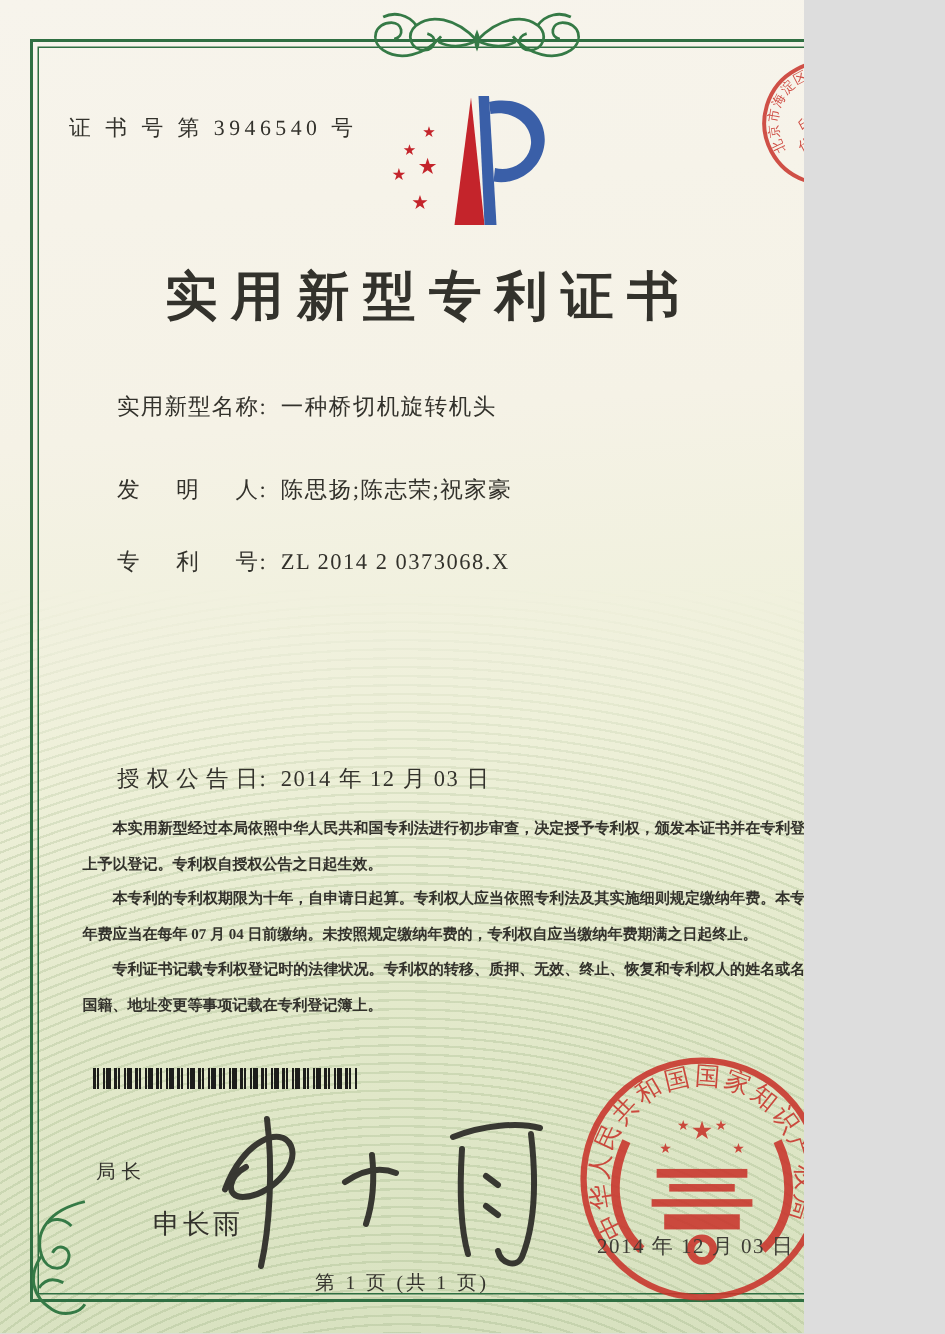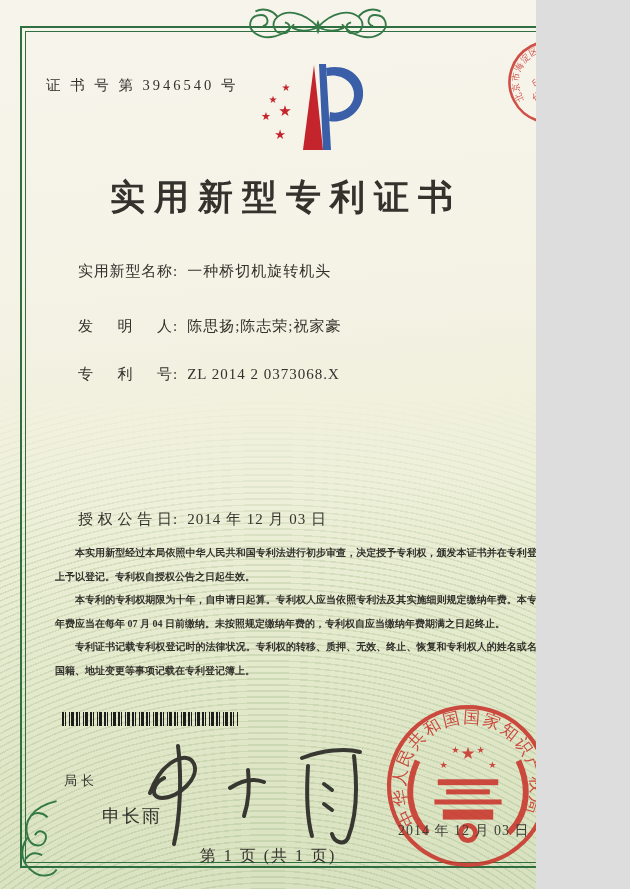--- a/index.html
+++ b/index.html
@@ -22,21 +22,21 @@
   .paras{position:absolute;left:55px;top:541px;width:502px;font-size:10px;line-height:23.5px;text-align:justify;font-weight:bold;}
   .paras p{margin:0;text-indent:2em;}
   .barcode{position:absolute;left:62px;top:712px;width:176px;height:14px;
     background:repeating-linear-gradient(90deg,#1d1d1b 0 2px,transparent 2px 3px,#1d1d1b 3px 4px,transparent 4px 7px,#1d1d1b 7px 8px,transparent 8px 9px,#1d1d1b 9px 12px,transparent 12px 14px);}
   .signer-title{position:absolute;left:64px;top:772px;font-size:13px;letter-spacing:4px;text-align:right;}
   .signer-name{position:absolute;left:64px;top:804px;font-size:18px;letter-spacing:2px;margin-left:38px;}
   .signature{position:absolute;left:132px;top:734px;width:250px;height:118px;}
   .tax-seal{position:absolute;left:506px;top:38px;width:88px;height:88px;transform:rotate(-28deg);opacity:.85;}
   .office-seal{position:absolute;left:384px;top:702px;width:168px;height:168px;opacity:.88;}
   .issue-date{position:absolute;left:398px;top:822px;font-size:14px;letter-spacing:1px;z-index:5;color:#3e3d36;}
-  .footer{position:absolute;left:0;right:0;top:846px;text-align:center;font-size:16px;letter-spacing:2px;z-index:6;}
+  .footer{position:absolute;left:0;right:0;top:846px;text-align:center;font-size:13px;letter-spacing:2px;z-index:6;}
   .logo{position:absolute;left:256px;top:58px;width:112px;height:98px;}
   .flourish-top{position:absolute;left:226px;top:4px;width:184px;height:46px;}
   .corner{position:absolute;top:794px;width:54px;height:88px;}
   .corner.left{left:8px;}
   .corner.right{left:568px;transform:scaleX(-1);}
   svg text{font-family:"Liberation Serif","DejaVu Serif",serif;}
 </style>
 </head>
 <body>
 

